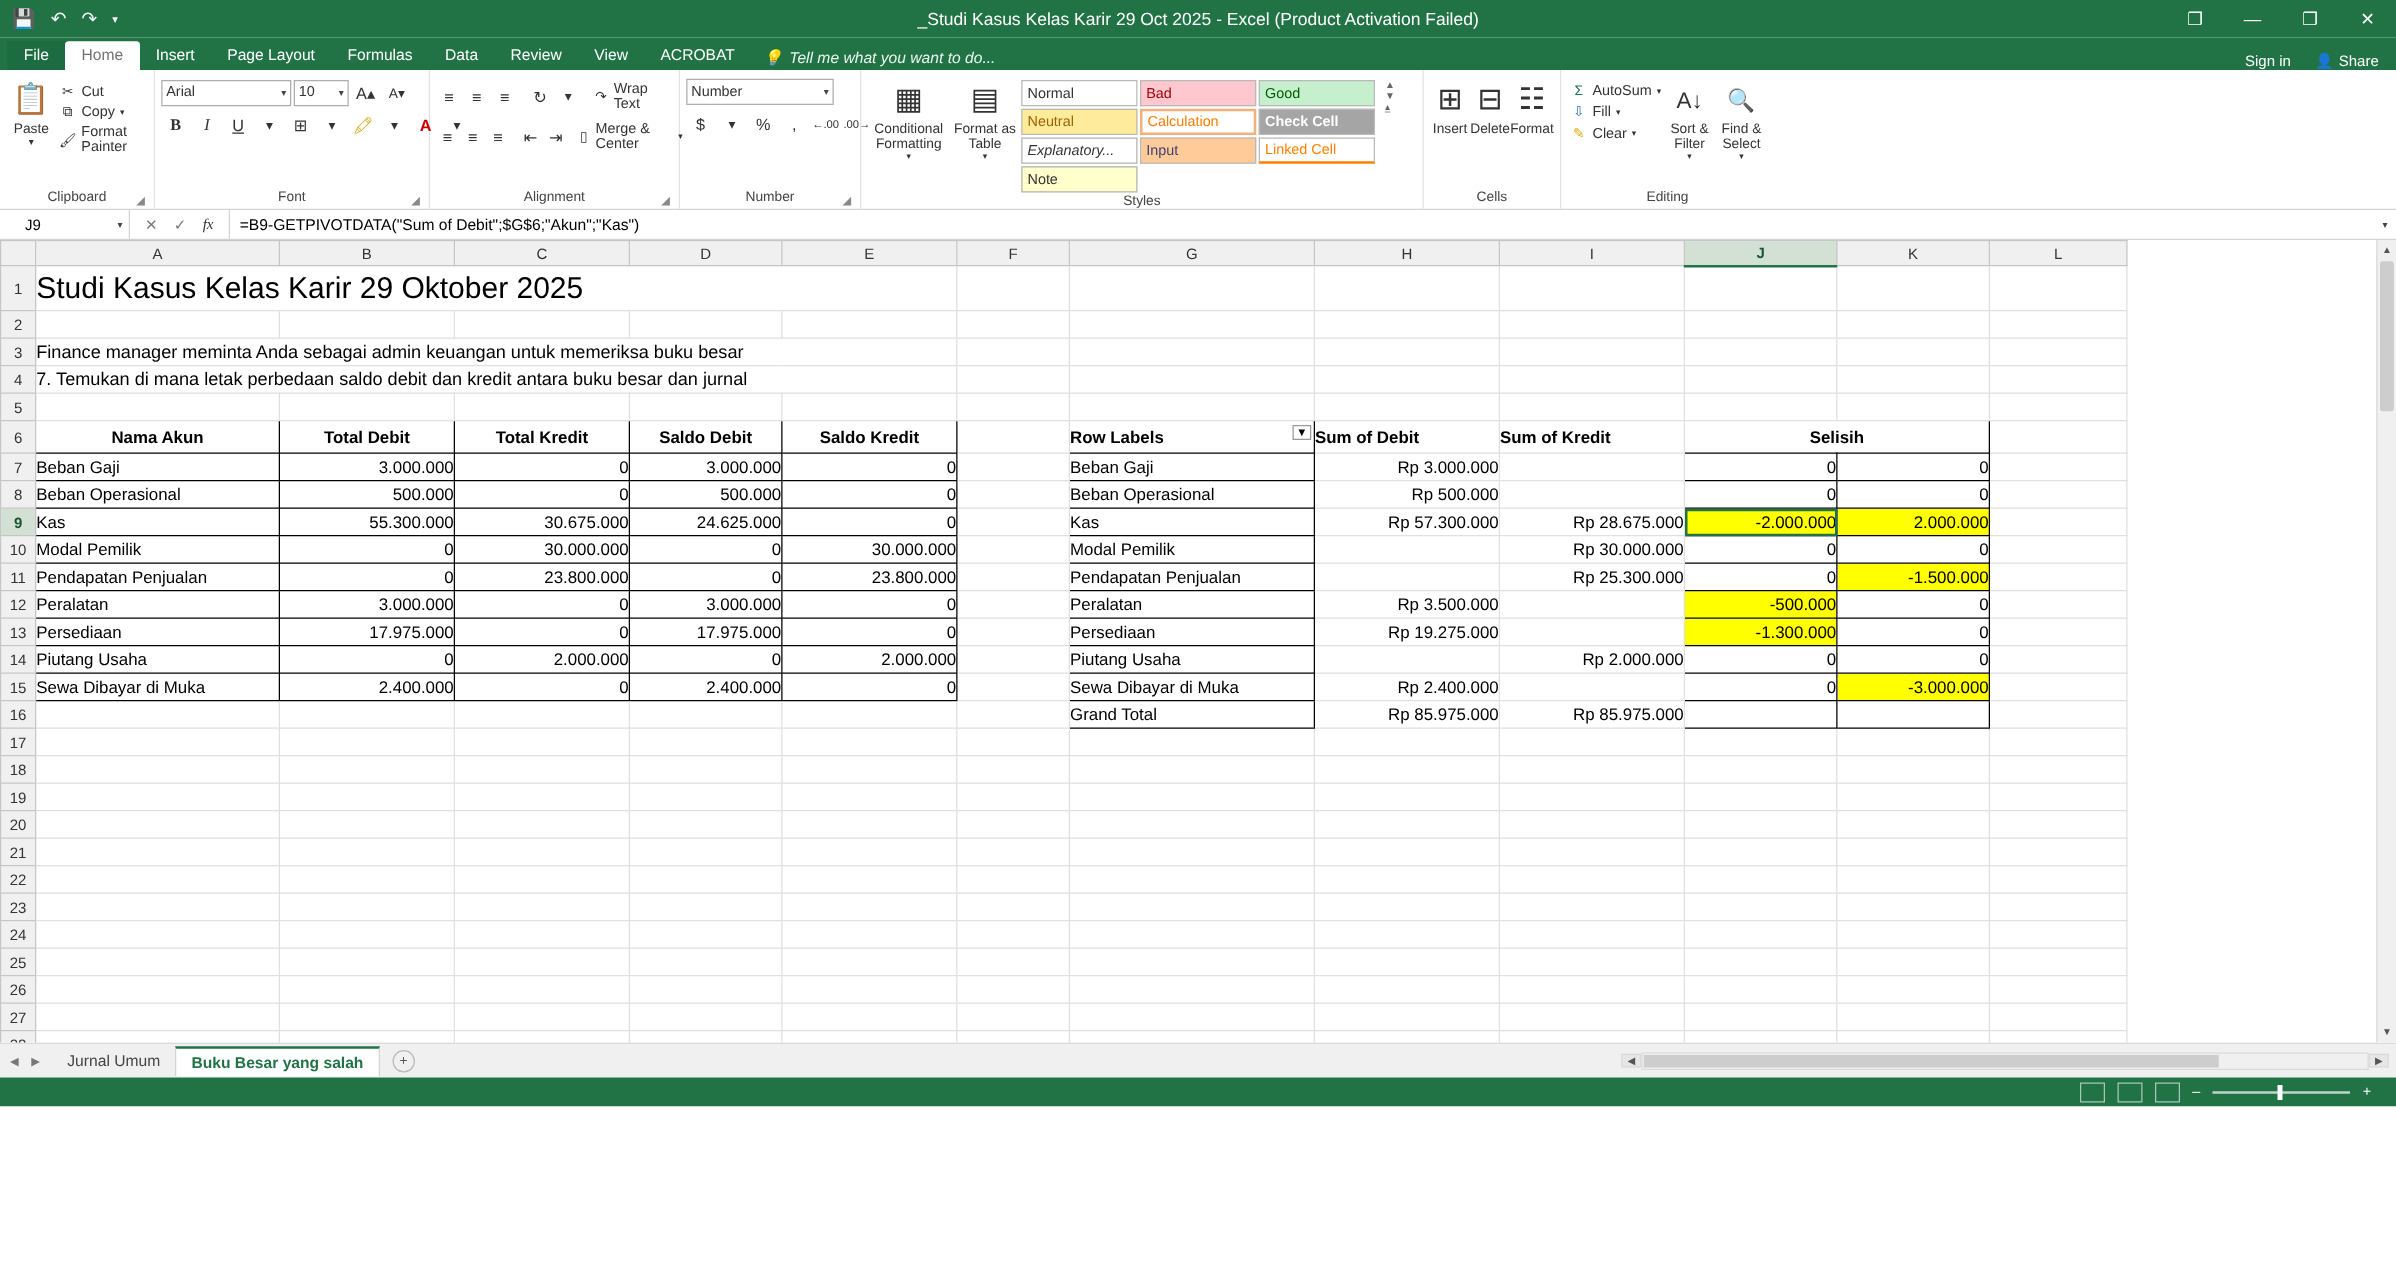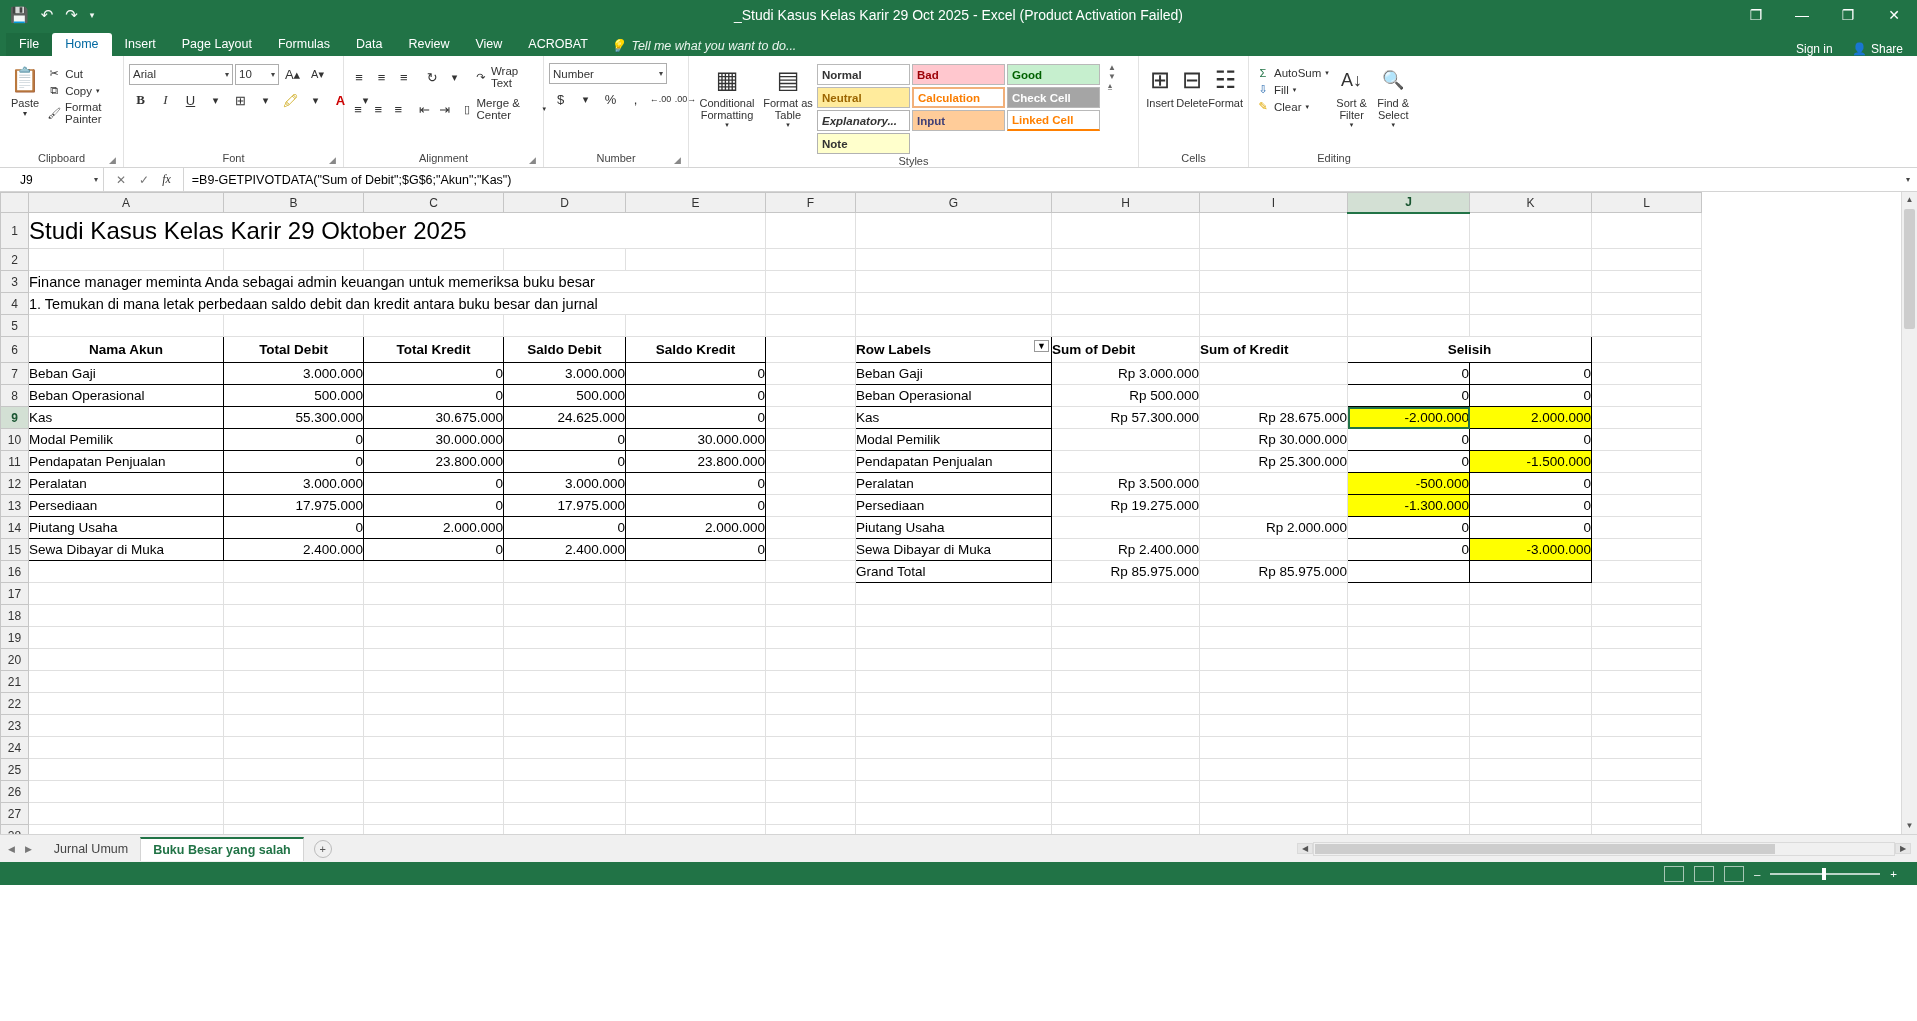--- a/index.html
+++ b/index.html
@@ -25,21 +25,21 @@
   .winbtns { margin-left: auto; display: flex; align-items: center; }
   .winbtns div { width: 46px; height: 30px; display: flex; align-items: center;
     justify-content: center; font-size: 14px; }
   
   .tabbar {
     height: 26px; background: #217346; display: flex; align-items: flex-end;
     padding-left: 6px; font-size: 12.5px; color: #fff;
   }
   .tab { padding: 4px 13px 5px 13px; cursor: pointer; }
   .tab.file { background: #1d6b40; }
-  .tab.active { background: #fff; color: #0369a1; border-radius: 3px 3px 0 0; }
+  .tab.active { background: #fff; color: #737373; border-radius: 3px 3px 0 0; }
   .tellme { display: flex; align-items: center; gap: 5px; padding: 3px 10px; font-style: italic; color: #eaf5ee; }
   .signin { margin-left: auto; display: flex; gap: 20px; padding-right: 14px; font-size: 12px; }
   
   .ribbon {
     height: 112px; background: #fff; border-bottom: 1px solid #d4d4d4;
     display: flex; font-size: 11px; color: #333; position: relative;
   }
   .grp { display: flex; flex-direction: column; position: relative; padding: 3px 5px 0 5px;
          border-right: 1px solid #e2e2e2; }
   .grp > .grpbody { flex: 1; display: flex; align-items: flex-start; padding-top: 4px;}
@@ -57,21 +57,21 @@
   .fontrow2 { display: flex; align-items: center; gap: 2px; margin-top: 4px; }
   .cbox { border: 1px solid #adadad; background: #fff; height: 21px; display: flex;
           align-items: center; padding: 0 3px; font-size: 11.5px; }
   .cbox .cv { flex: 1; white-space: nowrap; overflow: hidden; }
   .cbox .ar { font-size: 8px; color: #444; padding-left: 4px; }
   .tbtn { width: 23px; height: 22px; display: flex; align-items: center; justify-content: center;
           font-size: 13px; cursor: pointer; }
   .tbtn.sm { font-size: 11px; }
   
   .stylebox { width: 93px; height: 21px; font-size: 11.5px; display: flex; align-items: center;
-              padding-left: 4px; border: 1px solid #b9b9b9; margin: 1px; white-space: nowrap; overflow: hidden; font-weight: bold; }
+              padding-left: 4px; border: 1px solid #b9b9b9; margin: 1px; white-space: nowrap; overflow: hidden; }
   .stylegrid { display: flex; flex-wrap: wrap; width: 290px; align-content: flex-start; }
   
   .formulabar { height: 24px; display: flex; align-items: stretch; border-bottom: 1px solid #d4d4d4;
                 background: #fff; font-size: 12px; padding-left: 12px; }
   .namebox { width: 92px; border-right: 1px solid #d4d4d4; display: flex; align-items: center;
              padding-left: 8px; position: relative; }
   .namebox .ar { position: absolute; right: 5px; font-size: 8px; color: #444; }
   .fbtns { display: flex; align-items: center; gap: 13px; padding: 0 12px; color: #777; border-right: 1px solid #d4d4d4;}
   .fx { font-style: italic; font-family: "Liberation Serif", serif; color: #333; }
   .finput { flex: 1; display: flex; align-items: center; padding-left: 8px; font-size: 12.5px; }
@@ -447,21 +447,21 @@
           <td class="cell"></td>
       <td class="cell"></td>
           <td class="cell"></td>
       <td class="cell"></td>
           <td class="cell"></td>
       <td class="cell"></td>
     </tr>
 
     <tr>
       <td class="rowh">4</td>
-      <td class="cell med" colspan="5">1. Temukan di mana letak perbedaan saldo debit dan kredit antara buku besar dan jurnal</td>
+      <td class="cell med" colspan="5">7. Temukan di mana letak perbedaan saldo debit dan kredit antara buku besar dan jurnal</td>
       <td class="cell"></td>
           <td class="cell"></td>
       <td class="cell"></td>
           <td class="cell"></td>
       <td class="cell"></td>
           <td class="cell"></td>
       <td class="cell"></td>
     </tr>
 
     <tr>

